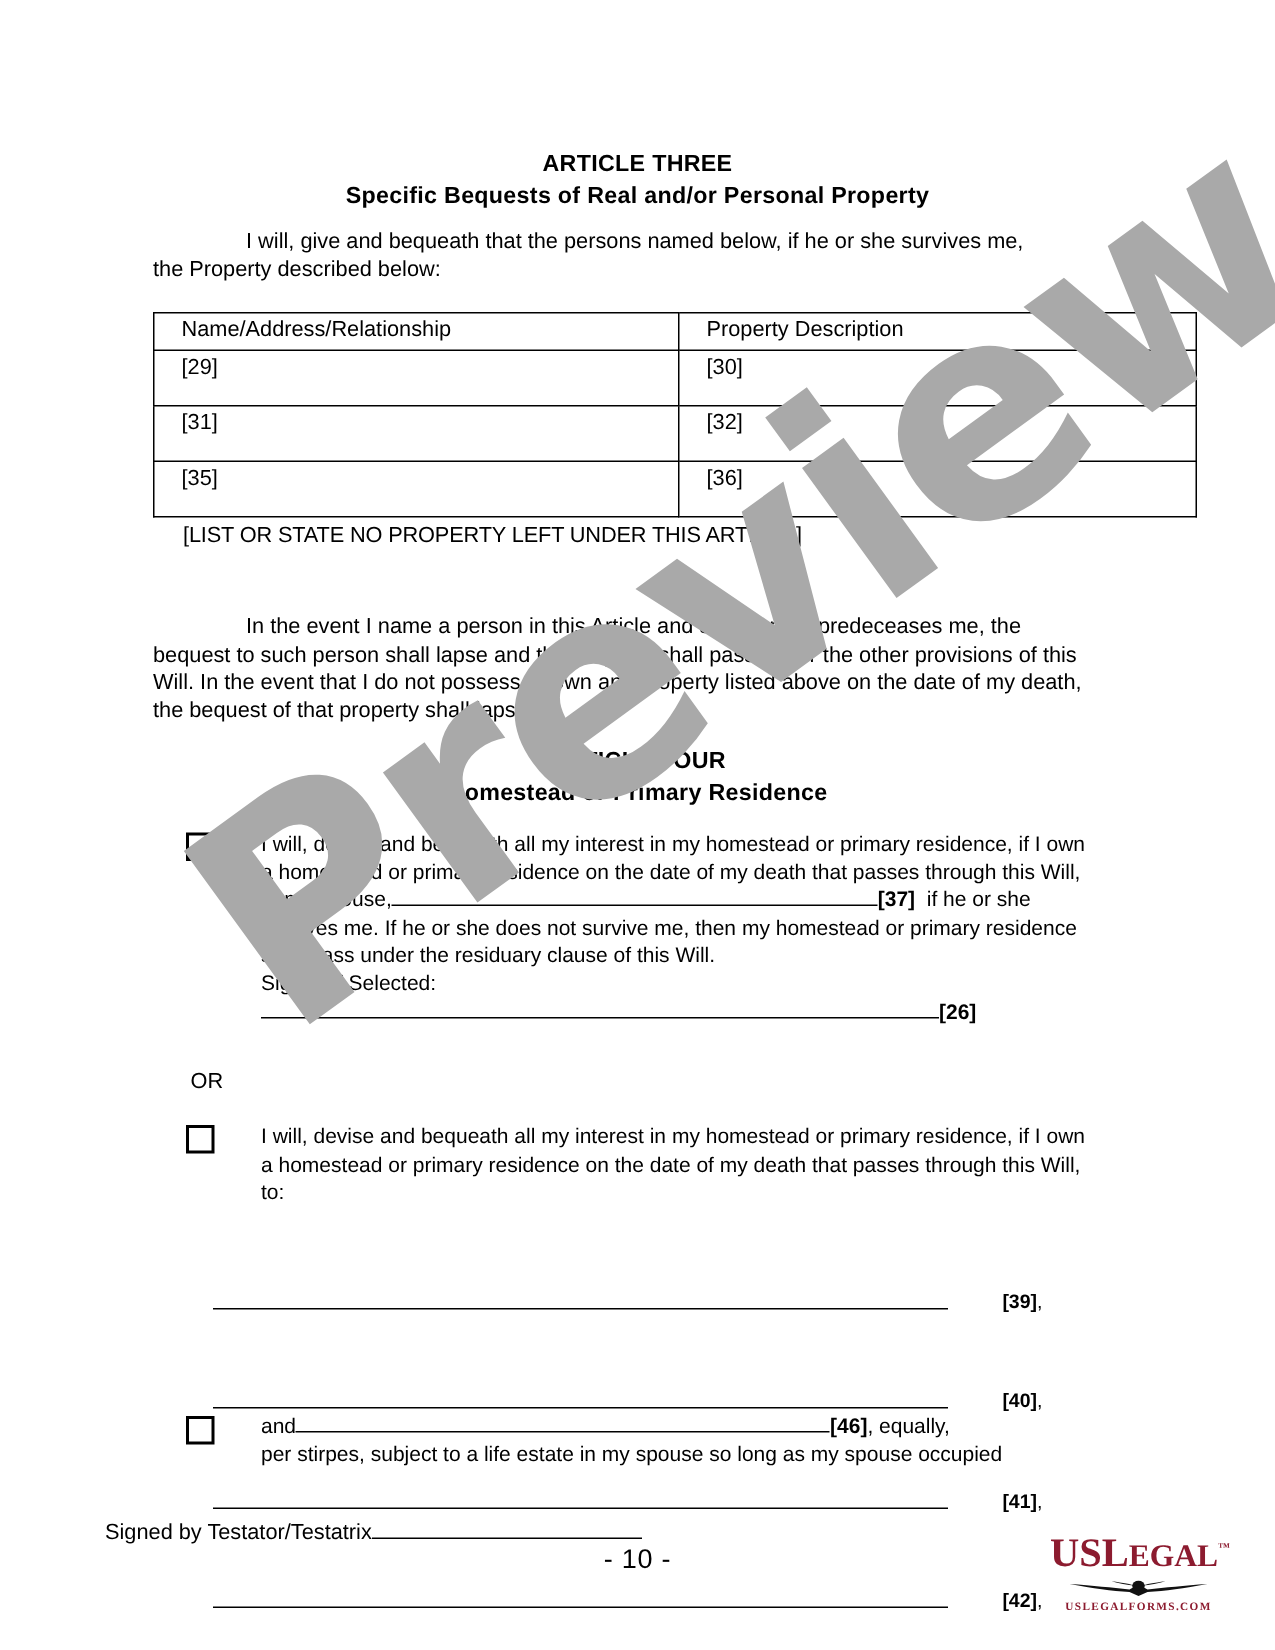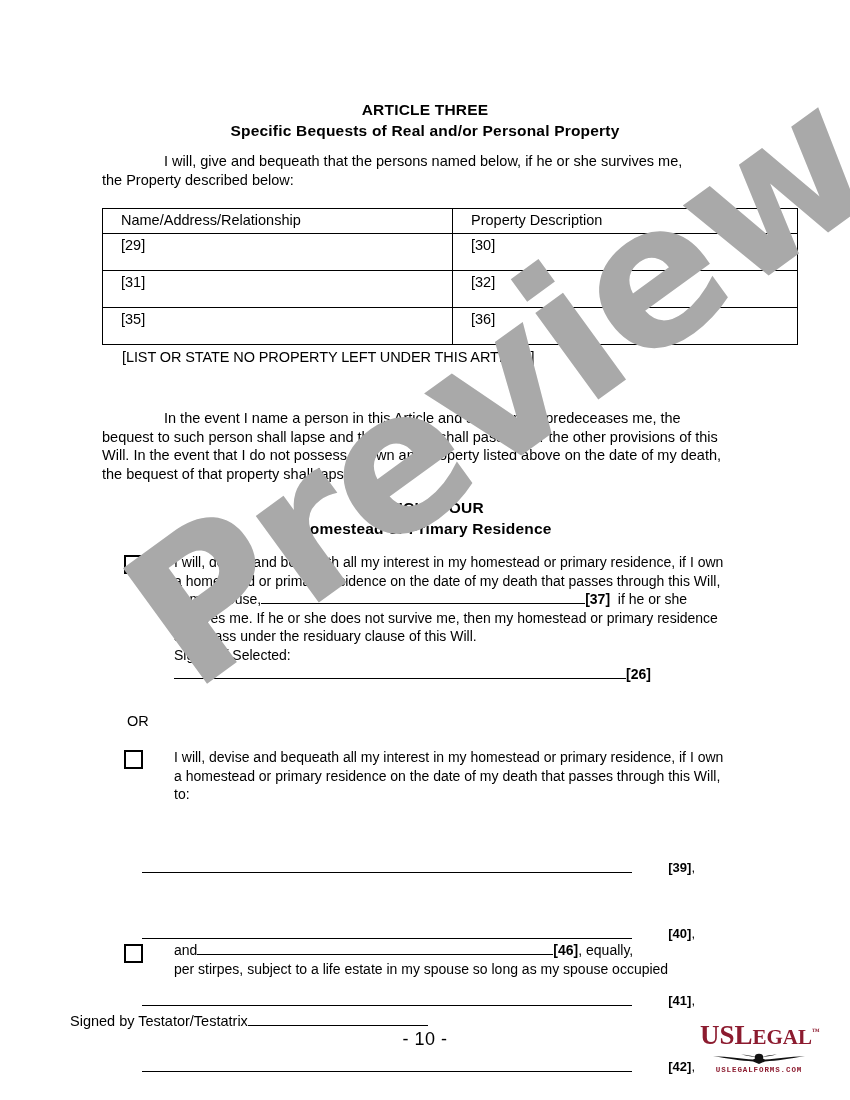--- a/index.html
+++ b/index.html
@@ -197,21 +197,21 @@
     vertical-align: super;
     font-weight: 700;
   }
   .logo-bird {
     display: block;
     margin: 0 auto;
     width: 96px;
     height: 14px;
   }
   .logo-url {
-    font-family: Liberation Mono, monospace;
+    font-family: Liberation Serif, serif;
     font-size: 7.5px;
     font-weight: 700;
     color: #8c1b2f;
     letter-spacing: 0.9px;
     margin-top: 1px;
   }
 </style>
 </head>
 <body>
 

